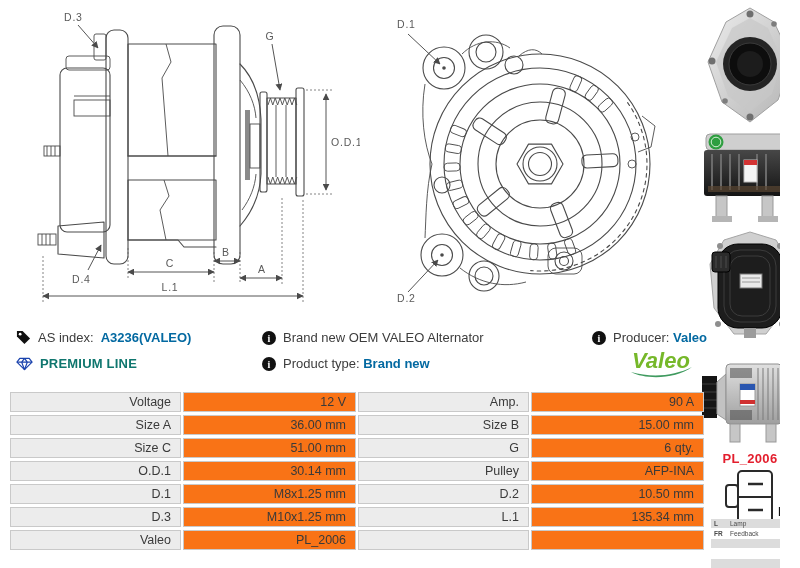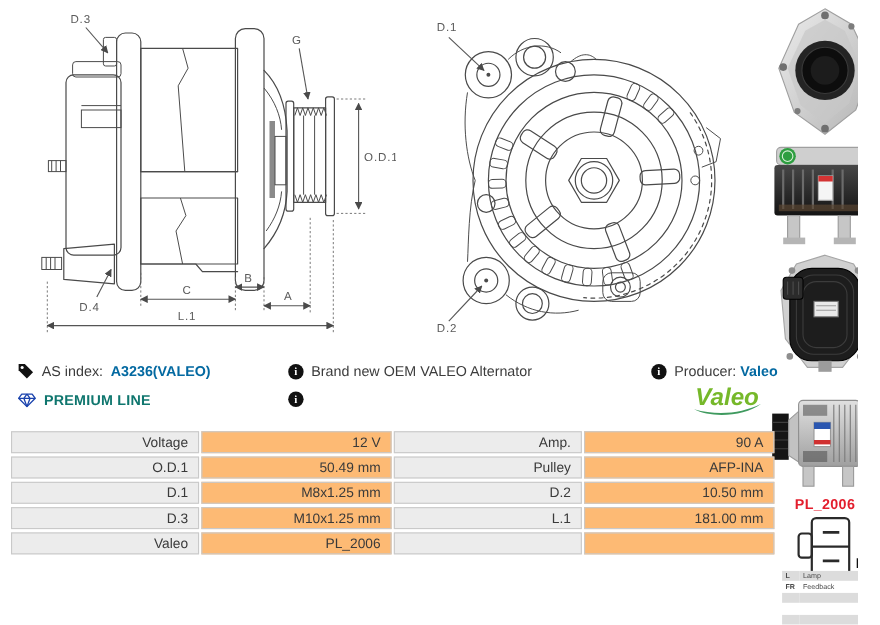--- a/index.html
+++ b/index.html
@@ -25,21 +25,21 @@
   .premium { color:#0f766e; font-weight:bold; font-size:13px; letter-spacing:0.2px; }
   .iicon { display:inline-flex; align-items:center; justify-content:center;
            width:14px; height:14px; border-radius:50%; background:#111; color:#fff;
            font-size:10px; font-weight:bold; font-family:"Liberation Serif", serif; flex:0 0 auto; }
 
   
   table.spec { position:absolute; left:8px; top:389px; border-collapse:separate; border-spacing:2px 3px; }
   table.spec td { border:1px solid #c9c9c9; font-size:12.5px; color:#3a3a3a;
                   text-align:right; padding:2px 9px 2px 4px; height:18px; }
   table.spec td.lab { background:#ececec; width:171px; }
-  table.spec td.val { background:#fdba74; width:173px; }
+  table.spec td.val { background:#f97316; width:173px; }
 
   
   .photo { position:absolute; }
   .plugcode { position:absolute; left:700px; top:451px; width:100px; text-align:center;
               font-size:13px; font-weight:bold; color:#e31e2d; letter-spacing:0.3px; }
   table.legend { position:absolute; left:711px; top:518px; border-collapse:separate; border-spacing:0 1px; }
   table.legend td { font-size:6.5px; color:#4a4a4a; height:9px; padding:0 3px; vertical-align:middle; }
   table.legend td.k { width:17px; font-weight:bold; }
   table.legend td.d { width:67px; }
   table.legend tr.g td { background:#dcdcdc; }
@@ -319,20 +319,24 @@
     <span class="premium">PREMIUM LINE</span>
   </div>
 
   <div class="info" style="left:262px; top:330px;">
     <span class="iicon">i</span>
     <span>Brand new OEM VALEO Alternator</span>
   </div>
 
   <div class="info" style="left:262px; top:356px;">
     <span class="iicon">i</span>
+    <span>
+      <span>Product type:</span>
+      <b>Brand new</b>
+    </span>
   </div>
 
   <div class="info" style="left:592px; top:330px;">
     <span class="iicon">i</span>
     <span>
       <span>Producer:</span>
       <b>Valeo</b>
     </span>
   </div>
 
@@ -343,36 +347,48 @@
 
   <table class="spec">
     <tbody>
       <tr>
         <td class="lab">Voltage</td>
         <td class="val">12 V</td>
         <td class="lab">Amp.</td>
         <td class="val">90 A</td>
       </tr>
       <tr>
+        <td class="lab">Size A</td>
+        <td class="val">36.00 mm</td>
+        <td class="lab">Size B</td>
+        <td class="val">15.00 mm</td>
+      </tr>
+      <tr>
+        <td class="lab">Size C</td>
+        <td class="val">51.00 mm</td>
+        <td class="lab">G</td>
+        <td class="val">6 qty.</td>
+      </tr>
+      <tr>
         <td class="lab">O.D.1</td>
-        <td class="val">50.49 mm</td>
+        <td class="val">30.14 mm</td>
         <td class="lab">Pulley</td>
         <td class="val">AFP-INA</td>
       </tr>
       <tr>
         <td class="lab">D.1</td>
         <td class="val">M8x1.25 mm</td>
         <td class="lab">D.2</td>
         <td class="val">10.50 mm</td>
       </tr>
       <tr>
         <td class="lab">D.3</td>
         <td class="val">M10x1.25 mm</td>
         <td class="lab">L.1</td>
-        <td class="val">181.00 mm</td>
+        <td class="val">135.34 mm</td>
       </tr>
       <tr>
         <td class="lab">Valeo</td>
         <td class="val">PL_2006</td>
         <td class="lab"></td>
         <td class="val"></td>
       </tr>
     </tbody>
   </table>
 

